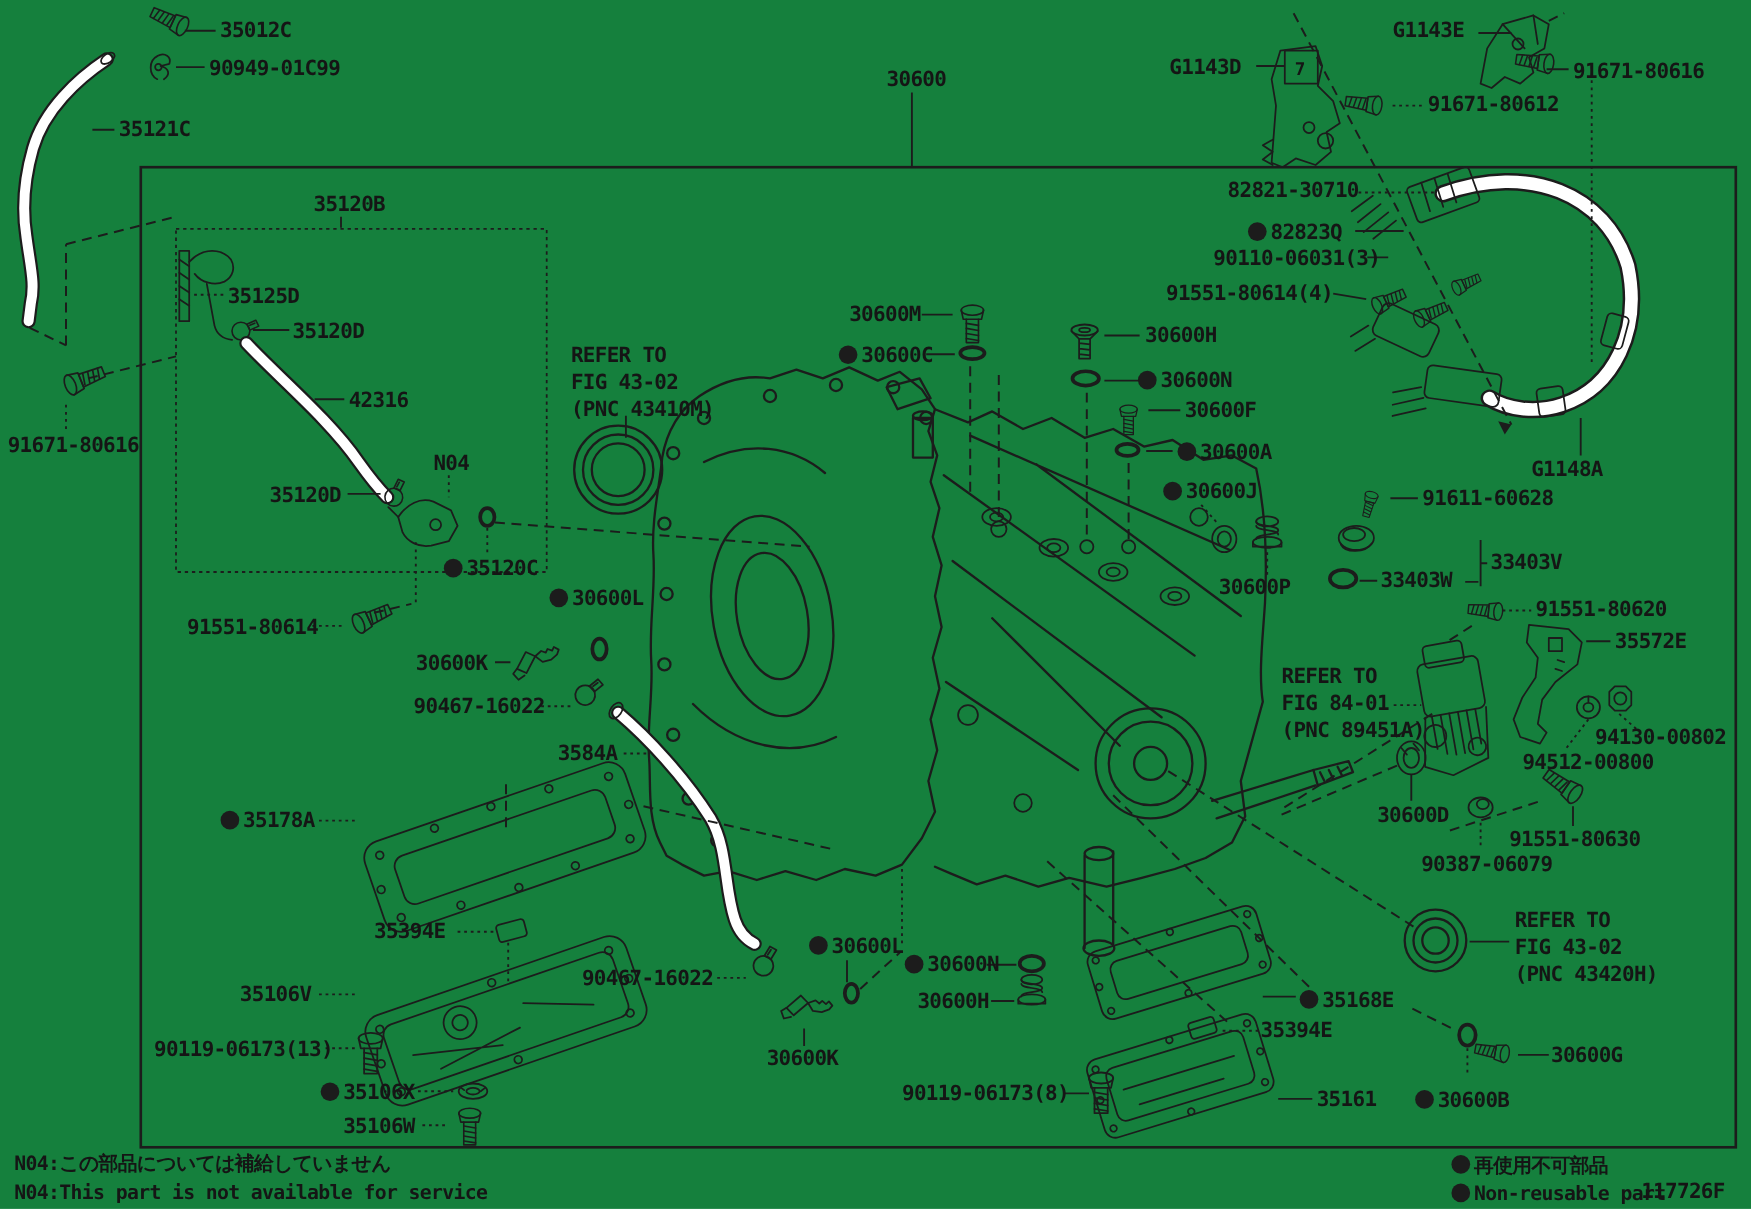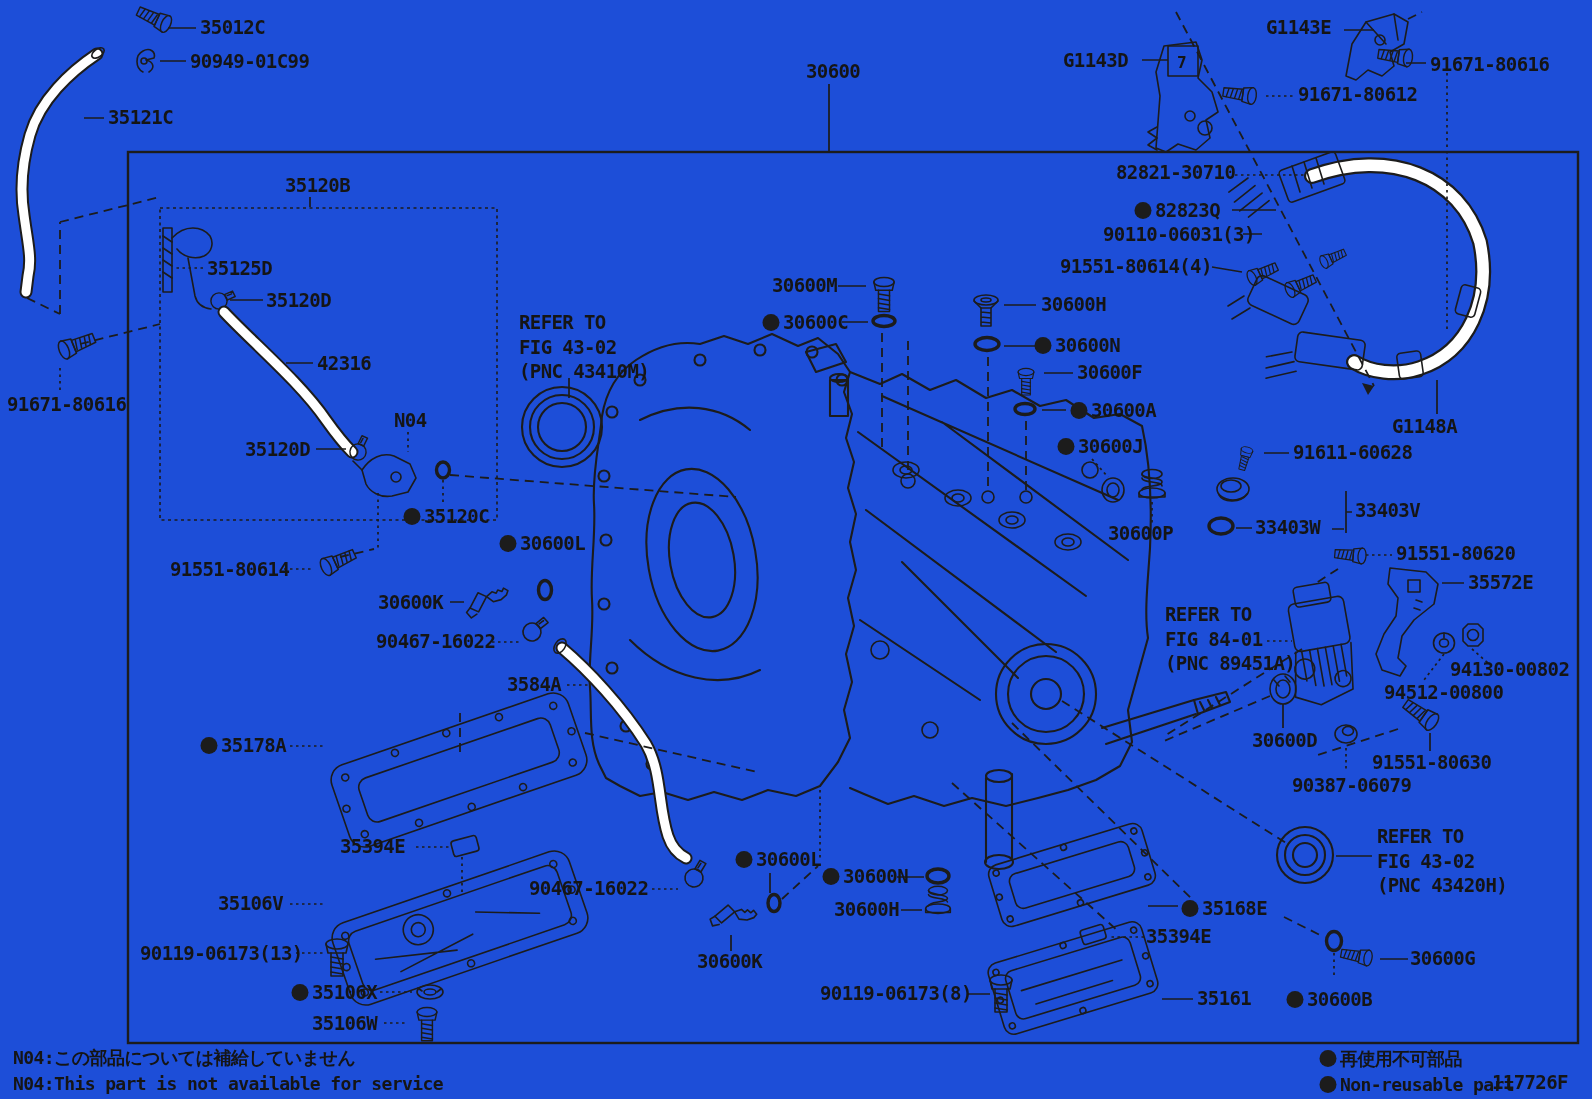--- a/index.html
+++ b/index.html
@@ -1,16 +1,16 @@
 <!DOCTYPE html>
 <html><head>
 <meta charset="utf-8">
 <style>
   html,body{margin:0;padding:0;background:#fff;}
-  #stage{position:relative;width:1592px;height:1099px;background:#1d4ed8;overflow:hidden;}
+  #stage{position:relative;width:1592px;height:1099px;background:#15803d;overflow:hidden;}
   svg{display:block;}
   
   .s2 ,.s2 path,.s2 rect,.s2 circle,.s2 ellipse,.s2 line{stroke:#1c1c1c;fill:none;stroke-width:2.1;stroke-linecap:round;stroke-linejoin:round;}
   .s16,.s16 path,.s16 rect,.s16 circle,.s16 ellipse{stroke:#1c1c1c;fill:none;stroke-width:1.6;stroke-linecap:round;stroke-linejoin:round;}
   .thk{stroke:#1c1c1c;fill:none;stroke-width:3.4;}
   .tubeo{stroke:#1c1c1c;fill:none;stroke-width:13;stroke-linecap:round;}
   .tubei{stroke:#ffffff;fill:none;stroke-width:9;stroke-linecap:round;}
   .tubeo2{stroke:#1c1c1c;fill:none;stroke-width:16;stroke-linecap:round;}
   .tubei2{stroke:#ffffff;fill:none;stroke-width:11.5;stroke-linecap:round;}
   .ld{stroke:#1c1c1c;fill:none;stroke-width:1.7;}

